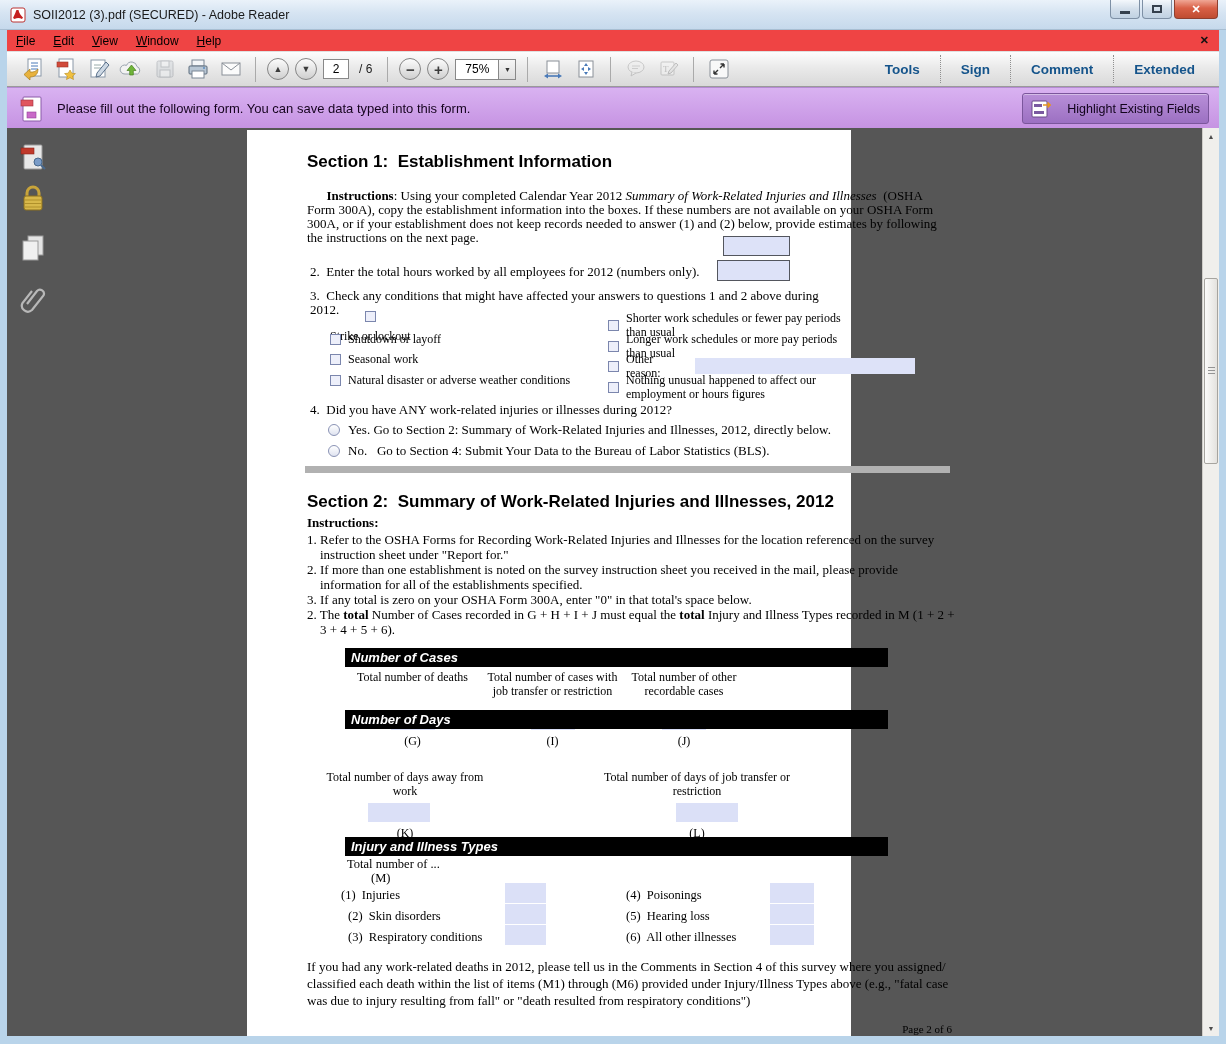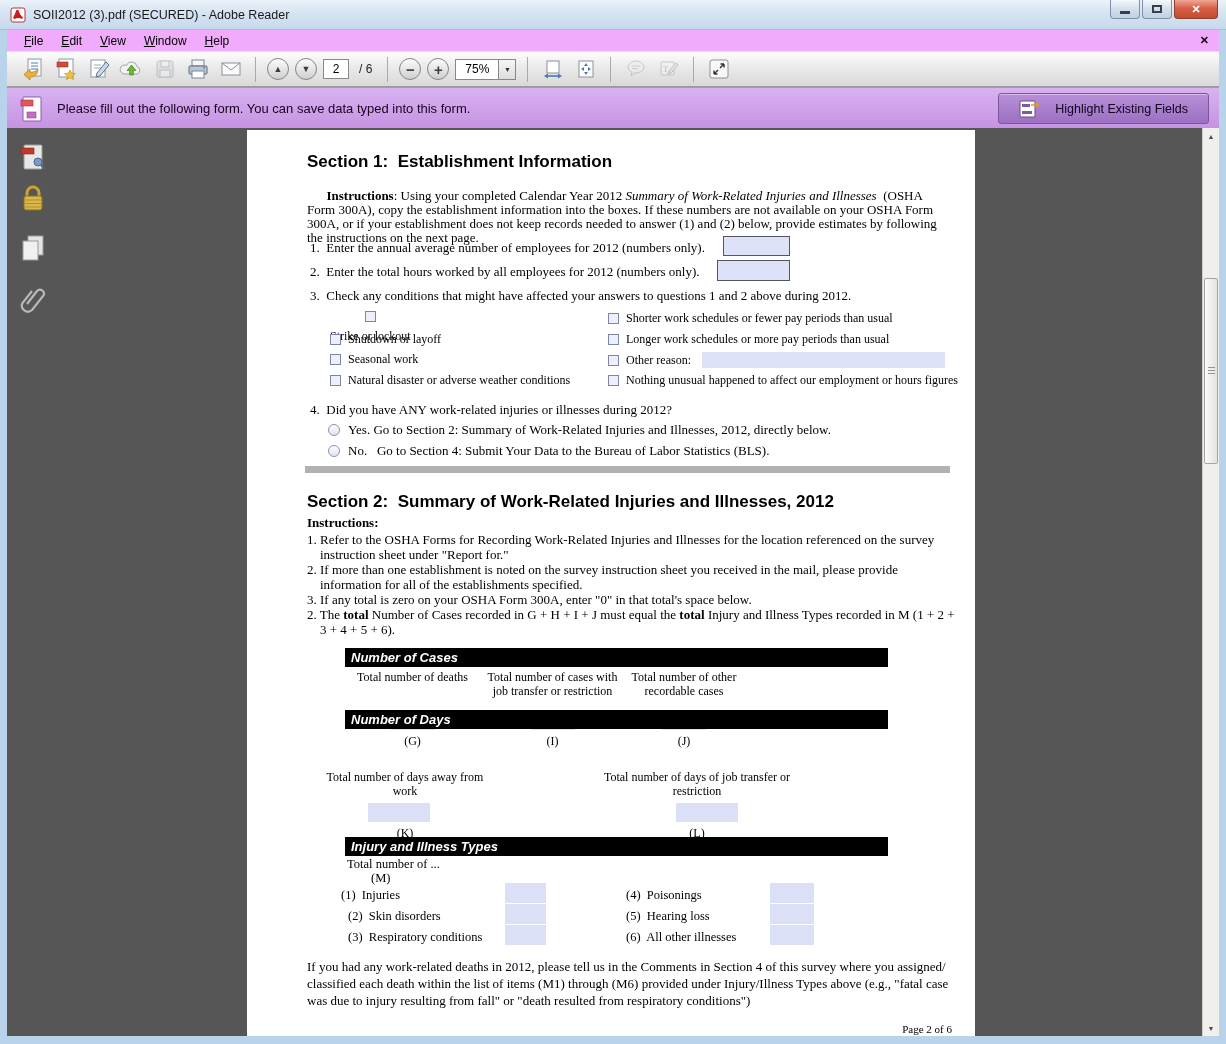--- a/index.html
+++ b/index.html
@@ -18,21 +18,21 @@
     background:linear-gradient(#f4f8fc,#d3dfeb 50%,#c0d1e2);
     display:flex; align-items:center; justify-content:center;
     border-radius:0 0 4px 4px; margin-left:2px; }
   .win-btn.close { width:44px; background:linear-gradient(#f0a795,#d96046 45%,#bf4c31);
     border-color:#8e3f2f; color:#fff; font-size:11px; font-weight:bold; }
   .min-glyph { width:10px; height:3px; background:#35404d; margin-top:7px; }
   .max-glyph { width:10px; height:8px; border:2px solid #35404d; }
 
   
   .menubar { position:absolute; left:7px; top:30px; width:1212px; height:22px;
-    background:#f0abfc; display:flex; align-items:center; padding-left:8px;
+    background:#ef4444; display:flex; align-items:center; padding-left:0;
     font-size:12px; color:#000; border-bottom:1px solid #e0e0e0; }
   .menu-item { padding:3px 9px; }
   .menu-item u { text-decoration:underline; }
   .menubar-close { margin-left:auto; margin-right:10px; font-size:11px; font-weight:bold; color:#111; }
 
   
   .toolbar { position:absolute; left:7px; top:52px; width:1212px; height:35px;
     background:linear-gradient(#fdfdfd,#eaeaea 45%,#d9d9d9);
     border-bottom:1px solid #9a9a9a;
     display:flex; align-items:center; padding-left:12px; gap:6px; }
@@ -53,40 +53,40 @@
   .tb-links { margin-left:auto; display:flex; align-items:center; height:100%; margin-right:4px; }
   .tb-link { font-size:13.5px; font-weight:bold; color:#15548b; padding:0 20px; }
   .tb-dot-sep { width:1px; height:28px; border-left:1px dotted #8f8f8f; }
 
   
   .infobar { position:absolute; left:7px; top:87px; width:1212px; height:42px;
     background:linear-gradient(#d9b2f1,#c592e2); border-top:1px solid #b48ad2;
     display:flex; align-items:center; padding-left:12px; gap:12px; }
   .info-text { font-size:13px; color:#16041f; }
   .info-btn { margin-left:auto; margin-right:10px; display:flex; align-items:center; gap:16px;
-    height:31px; padding:0 20px; background:linear-gradient(#b88fd8,#9c70c2);
+    height:31px; padding:0 8px; background:linear-gradient(#b88fd8,#9c70c2);
     border:1px solid #7b569c; border-radius:3px; box-shadow:inset 0 1px 0 rgba(255,255,255,.4);
     font-size:12.5px; color:#12041c; }
 
   
   .main { position:absolute; left:7px; top:128px; width:1212px; height:908px; background:#565656; overflow:hidden; }
   .side-icon { position:absolute; left:11px; width:30px; height:32px; }
 
   
   .scrollbar { position:absolute; right:0; top:0; width:17px; height:100%;
     background:#f0efec; border-left:1px solid #cfcdc8; }
   .scroll-arrow { position:absolute; left:0; width:16px; height:16px; display:flex;
     align-items:center; justify-content:center; font-size:7px; color:#4c4c4c; }
   .scroll-thumb { position:absolute; left:1px; top:150px; width:14px; height:186px;
     background:linear-gradient(90deg,#fbfbfa,#e4e2de); border:1px solid #a6a49f; border-radius:2px; }
   .thumb-grip { position:absolute; left:3px; top:88px; width:7px; height:8px;
     background:repeating-linear-gradient(#949494 0 1px, transparent 1px 3px); }
 
   
-  .page { position:absolute; left:240px; top:2px; width:728px; height:906px; background:#fff;
+  .page { position:absolute; left:240px; top:2px; width:604px; height:906px; background:#fff;
     font-family:"Liberation Serif",serif; color:#000; }
   .page .abs { position:absolute; }
   .doc-text { white-space:pre-wrap; font-size:13px; line-height:14px; }
   .sec-title { font-family:"Liberation Sans",sans-serif; font-weight:bold; font-size:17px; white-space:pre-wrap; }
   .field { background:#dde2f8; border:none; font:13px "Liberation Serif",serif; padding:0 3px; }
   .field.bordered { border:1px solid #53565e; }
   .checkbox { width:11px; height:11px; border:1px solid #7b86ad; background:#edeffa; flex:none; }
   .radio { width:12px; height:12px; border:1px solid #8a93b5; border-radius:50%;
     background:linear-gradient(#fff,#dfe3f0); flex:none; }
   .cb-item { position:absolute; display:flex; align-items:center; gap:7px; }
@@ -242,20 +242,29 @@
     </svg>
   </div>
   <div class="sep"></div>
   <div class="tb-btn">
     <svg width="24" height="24" viewBox="0 0 24 24">
       <rect x="3" y="3" width="18" height="18" rx="2" fill="#f8f8f8" stroke="#8a9098"></rect>
       <path d="M7 17 L11 13 M7 17 L7 13.5 M7 17 L10.5 17" stroke="#333" stroke-width="1.4" fill="none"></path>
       <path d="M17 7 L13 11 M17 7 L17 10.5 M17 7 L13.5 7" stroke="#333" stroke-width="1.4" fill="none"></path>
     </svg>
   </div>
+  <div class="tb-links">
+    <span class="tb-link">Tools</span>
+    <span class="tb-dot-sep"></span>
+    <span class="tb-link">Sign</span>
+    <span class="tb-dot-sep"></span>
+    <span class="tb-link">Comment</span>
+    <span class="tb-dot-sep"></span>
+    <span class="tb-link">Extended</span>
+  </div>
 </div>
 
 <div class="infobar">
   <svg width="26" height="28" viewBox="0 0 26 28">
     <rect x="4" y="2" width="18" height="24" rx="1" fill="#fff" stroke="#8a5aa8"></rect>
     <rect x="2" y="5" width="12" height="6" fill="#e05560" stroke="#a03040" stroke-width=".6"></rect>
     <rect x="8" y="17" width="9" height="6" fill="#c86ac8" stroke="#94409a" stroke-width=".6"></rect>
   </svg>
   <span class="info-text">Please fill out the following form. You can save data typed into this form.</span>
   <div class="info-btn">
@@ -292,21 +301,20 @@
     <path d="M9 22 L19 9 a4 4 0 0 1 6.5 4.5 L14 28 a6 6 0 0 1 -9.5-7 L14 9" fill="none" stroke="#b8b8b8" stroke-width="2.2"></path>
   </svg>
 
   <div class="page">
 
     <div class="abs sec-title" style="left:60px; top:22px;">Section 1:  Establishment Information</div>
     <div class="abs doc-text" style="left:60px; top:45px; width:646px;">
       <b>Instructions</b><span>: Using your completed Calendar Year 2012 </span><i>Summary of Work-Related Injuries and Illnesses</i><span>  (OSHA Form 300A), copy the establishment information into the boxes. If these numbers are not available on your OSHA Form 300A, or if your establishment does not keep records needed to answer (1) and (2) below, provide estimates by following the instructions on the next page.</span>
     </div>
 
-    <div class="abs doc-text" style="left:63px; top:111px;">1.  Enter the annual average number of employees for 2012 (numbers only).</div>
     <input class="abs field bordered" style="left: 476px; top: 106px; width: 67px; height: 20px;">
 
     <div class="abs doc-text" style="left:63px; top:135px;">2.  Enter the total hours worked by all employees for 2012 (numbers only).</div>
     <input class="abs field bordered" style="left: 470px; top: 130px; width: 73px; height: 21px;">
 
     <div class="abs doc-text" style="left:63px; top:159px;">3.  Check any conditions that might have affected your answers to questions 1 and 2 above during 2012.</div>
 
     <div class="cb-item" style="left:83px; top:181px;flex-direction:column;">
       <div class="checkbox"></div>
       <span class="doc-text" style="font-size:12px;">Strike or lockout</span>

